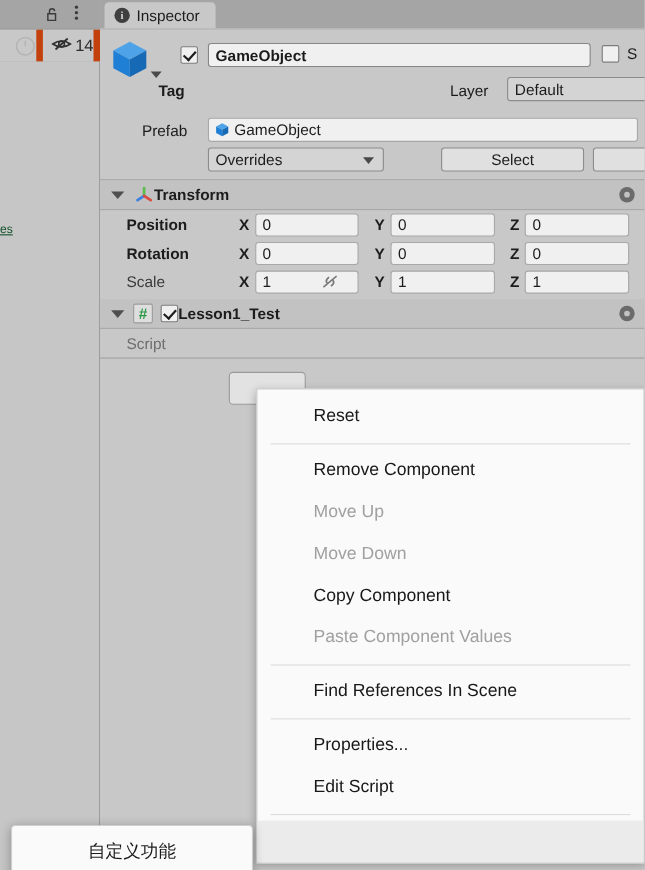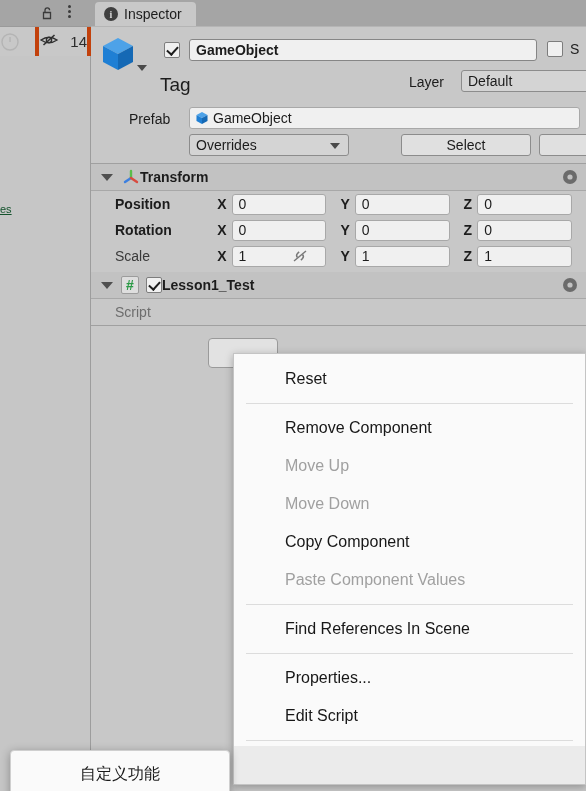--- a/index.html
+++ b/index.html
@@ -54,22 +54,22 @@
     left: 0; top: 27px;
     width: 91px; height: 29px;
     background: #c8c8c8;
     border-bottom: 1px solid #a8a8a8;
     display: flex;
   }
   .ltb-cell {
     height: 29px;
     display: flex;
     align-items: center;
-    justify-content: space-between;
-    border-right: 4px solid #c2410c;
+    justify-content: flex-end;
+    border-right: 6px solid #c2410c;
     box-sizing: border-box;
   }
   #ltb-clock { width: 39px; }
   #ltb-hidden { width: 52px; gap: 2px; }
   #hidden-count { font-size: 15px; color: #2c2c2c; }
   #left-partial-text {
     position: absolute;
     left: 0; top: 147px;
     font-size: 11px;
     color: #14532d;
@@ -184,22 +184,23 @@
     position: absolute;
     left: 456px; top: 14px;
   }
   #static-label {
     position: absolute;
     left: 479px; top: 14px;
     font-size: 14px;
   }
   #tag-label {
     position: absolute;
-    left: 69px; top: 47px;
-    font-size: 19px;
+    left: 53px; top: 47px;
+    font-size: 14px;
+    font-weight: bold;
   }
   #tag-dropdown {
     position: absolute;
     left: 98px; top: 43px;
     width: 200px; height: 22px;
   }
   #layer-label {
     position: absolute;
     left: 318px; top: 47px;
     font-size: 14px;

